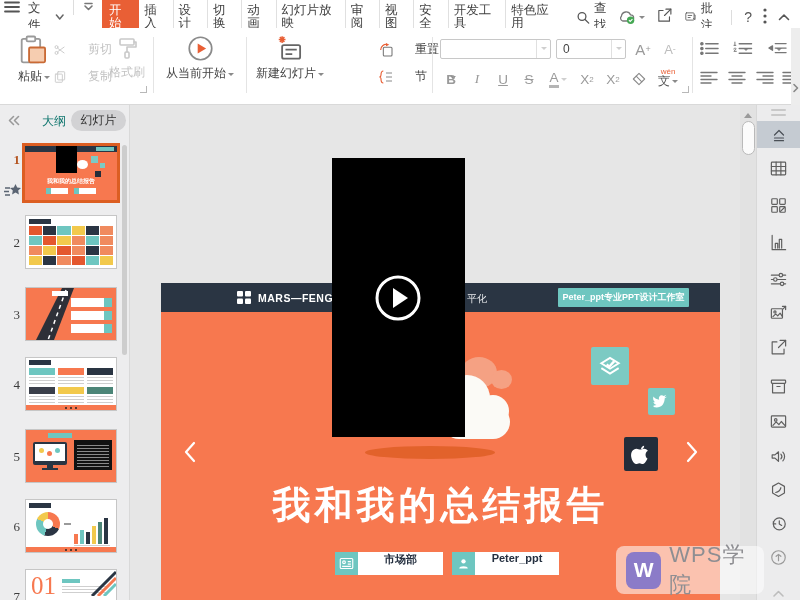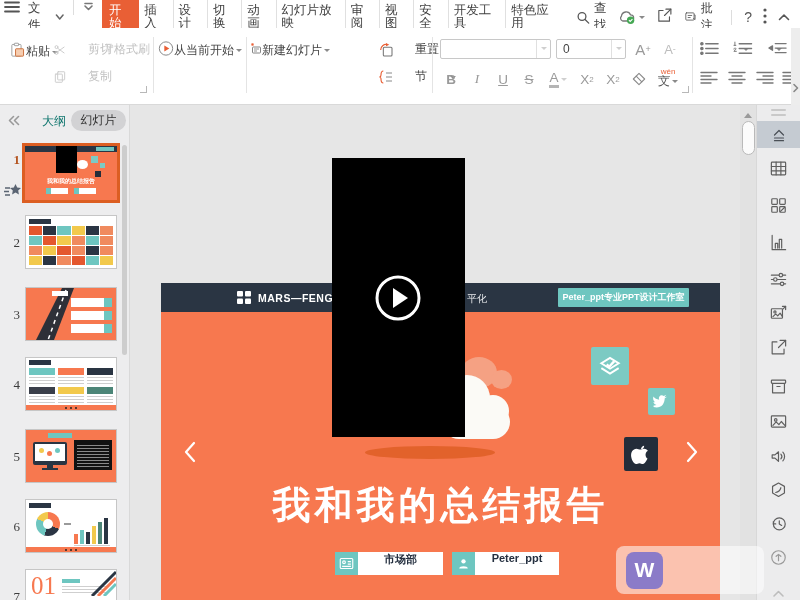--- a/index.html
+++ b/index.html
@@ -16,21 +16,21 @@
 .mb-sep{width:1px;height:15px;background:#DDD;margin:0 9px}
 .tabs{display:flex;align-items:center;margin-left:8px}
 .mb-tab{padding:4px 5px;font-size:12.5px;color:#3f3f3f;border-left:1px solid #E0E0E0;line-height:13px}
 .mb-tab:first-child{border-left:none}
 .mb-tab.active{background:#E95F35;color:#fff;border-left:none;padding:4px 7px}
 .mb-tab.active + .mb-tab{border-left:none}
 .mb-find{display:flex;align-items:center;gap:4px;margin-left:13px;color:#444;font-size:12.5px}
 .mb-right{margin-left:auto;display:flex;align-items:center;gap:11px;margin-right:10px}
 
 .toolbar{position:absolute;left:0;top:28px;width:800px;height:77px;background:#FFF;border-bottom:1px solid #D9D9D9}
-.tb-big{position:absolute;display:flex;flex-direction:row;align-items:center;color:#444;font-size:12px}
+.tb-big{position:absolute;display:flex;flex-direction:column;align-items:center;color:#444;font-size:12px}
 .tb-lbl{display:flex;align-items:center;margin-top:3px;white-space:nowrap}
 .tb-sm{position:absolute;display:flex;align-items:center;gap:21px;font-size:12px;color:#444;white-space:nowrap}
 .tb-sm.dis{color:#C2C2C2}
 .vsep{position:absolute;top:9px;height:56px;width:1px;background:#E4E4E4}
 .combo{position:absolute;height:20px;background:#fff;border:1px solid #C8C8C8;border-radius:2px;display:flex;align-items:center;justify-content:space-between;padding-left:6px;font-size:12px;color:#444}
 .combo .cbtn{width:14px;height:100%;border-left:1px solid #E0E0E0;display:flex;align-items:center;justify-content:center}
 .chbtn{position:absolute;font-size:13.5px;color:#9a9a9a;display:flex;align-items:center;justify-content:center;width:22px;height:22px}
 .crn{position:absolute;width:7px;height:7px;border-right:1px solid #B8B8B8;border-bottom:1px solid #B8B8B8}
 .tb-exp{position:absolute;right:0;top:0;width:9px;height:77px;background:#EDEDED;display:flex;align-items:flex-end;justify-content:center;padding-bottom:12px}
 
@@ -677,15 +677,16 @@
     </div>
     <div class="rsi" style="top:476px">
       <svg class="ln" width="13" height="9" viewBox="0 0 13 9" style="stroke:#BDBDBD">
           <polyline points="2,7 6.5,2.5 11,7"></polyline>
         </svg>
     </div>
   </div>
 
   <div class="wm">
     <span class="wm-logo">W</span>
+    <span class="wm-tx">WPS学院</span>
   </div>
 
 </div>
 
 </body></html>

